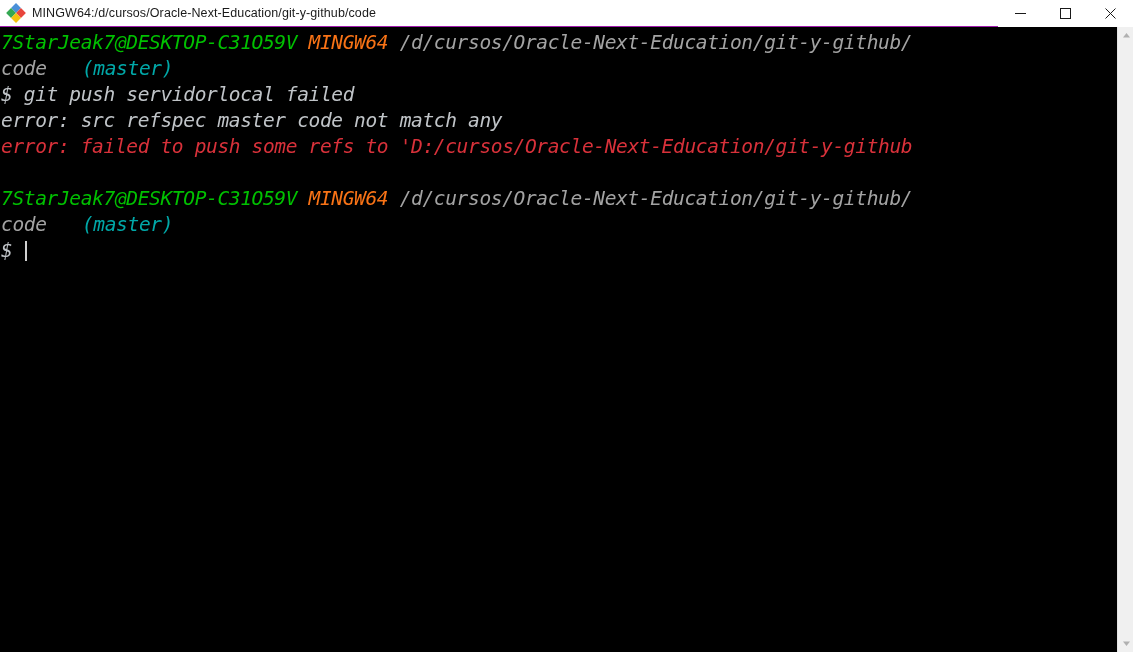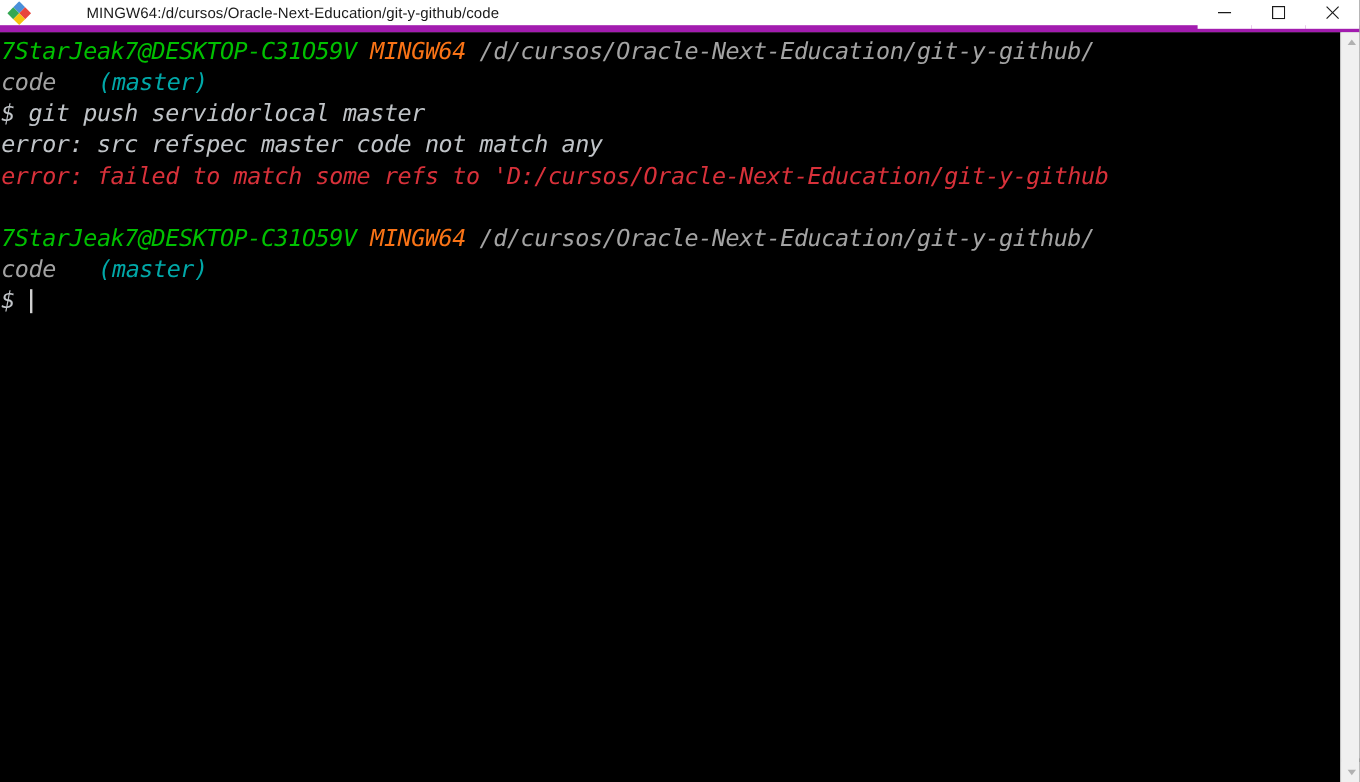--- a/index.html
+++ b/index.html
@@ -17,25 +17,24 @@
     font-family: "DejaVu Sans Mono", "Liberation Mono", monospace;
   }
 
   
   .titlebar {
     position: absolute;
     top: 0; left: 0;
     width: 1133px;
     height: 27px;
     background: #ffffff;
-    border-bottom: 6px solid #a21caf;
+    border-bottom: 1px solid #a21caf;
     display: flex;
     align-items: center;
     box-sizing: border-box;
-    gap: 40px;
   }
   .title-icon {
     width: 20px;
     height: 20px;
     margin-left: 6px;
     margin-right: 6px;
     flex: 0 0 auto;
     position: relative;
   }
   .title-text {
@@ -172,23 +171,23 @@
           <line x1="0.5" y1="0.5" x2="10.5" y2="10.5" stroke="#1a1a1a" stroke-width="1"></line>
           <line x1="10.5" y1="0.5" x2="0.5" y2="10.5" stroke="#1a1a1a" stroke-width="1"></line>
         </svg>
       </button>
     </div>
   </div>
 
   <div class="terminal" id="terminal">
       <div class="term-line" id="prompt-1a"><span class="c-user">7StarJeak7@DESKTOP-C31O59V</span><span class="c-text"> </span><span class="c-mingw">MINGW64</span><span class="c-text"> </span><span class="c-path">/d/cursos/Oracle-Next-Education/git-y-github/</span></div>
       <div class="term-line" id="prompt-1b"><span class="c-path">code</span><span class="c-text"> </span><span class="c-branch">(master)</span></div>
-      <div class="term-line" id="command-1"><span class="c-text">$ git push servidorlocal master</span></div>
+      <div class="term-line" id="command-1"><span class="c-text">$ git push servidorlocal failed</span></div>
       <div class="term-line" id="output-1"><span class="c-text">error: src refspec master code not match any</span></div>
-      <div class="term-line" id="output-2"><span class="c-err">error: failed to match some refs to 'D:/cursos/Oracle-Next-Education/git-y-github</span></div>
+      <div class="term-line" id="output-2"><span class="c-err">error: failed to push some refs to 'D:/cursos/Oracle-Next-Education/git-y-github</span></div>
       <div class="term-line" id="blank-1"><span class="c-text"> </span></div>
       <div class="term-line" id="prompt-2a"><span class="c-user">7StarJeak7@DESKTOP-C31O59V</span><span class="c-text"> </span><span class="c-mingw">MINGW64</span><span class="c-text"> </span><span class="c-path">/d/cursos/Oracle-Next-Education/git-y-github/</span></div>
       <div class="term-line" id="prompt-2b"><span class="c-path">code</span><span class="c-text"> </span><span class="c-branch">(master)</span></div>
       <div class="term-line" id="prompt-2c"><span class="c-text">$ </span><span class="cursor"></span></div>
     </div>
 
   <div class="scrollbar">
     <div class="sb-arrow">
       <svg width="9" height="7" viewBox="0 0 9 7" aria-hidden="true">
         <path d="M4.5 1 L8 5.5 L1 5.5 Z" fill="#b0b0b0"></path>

